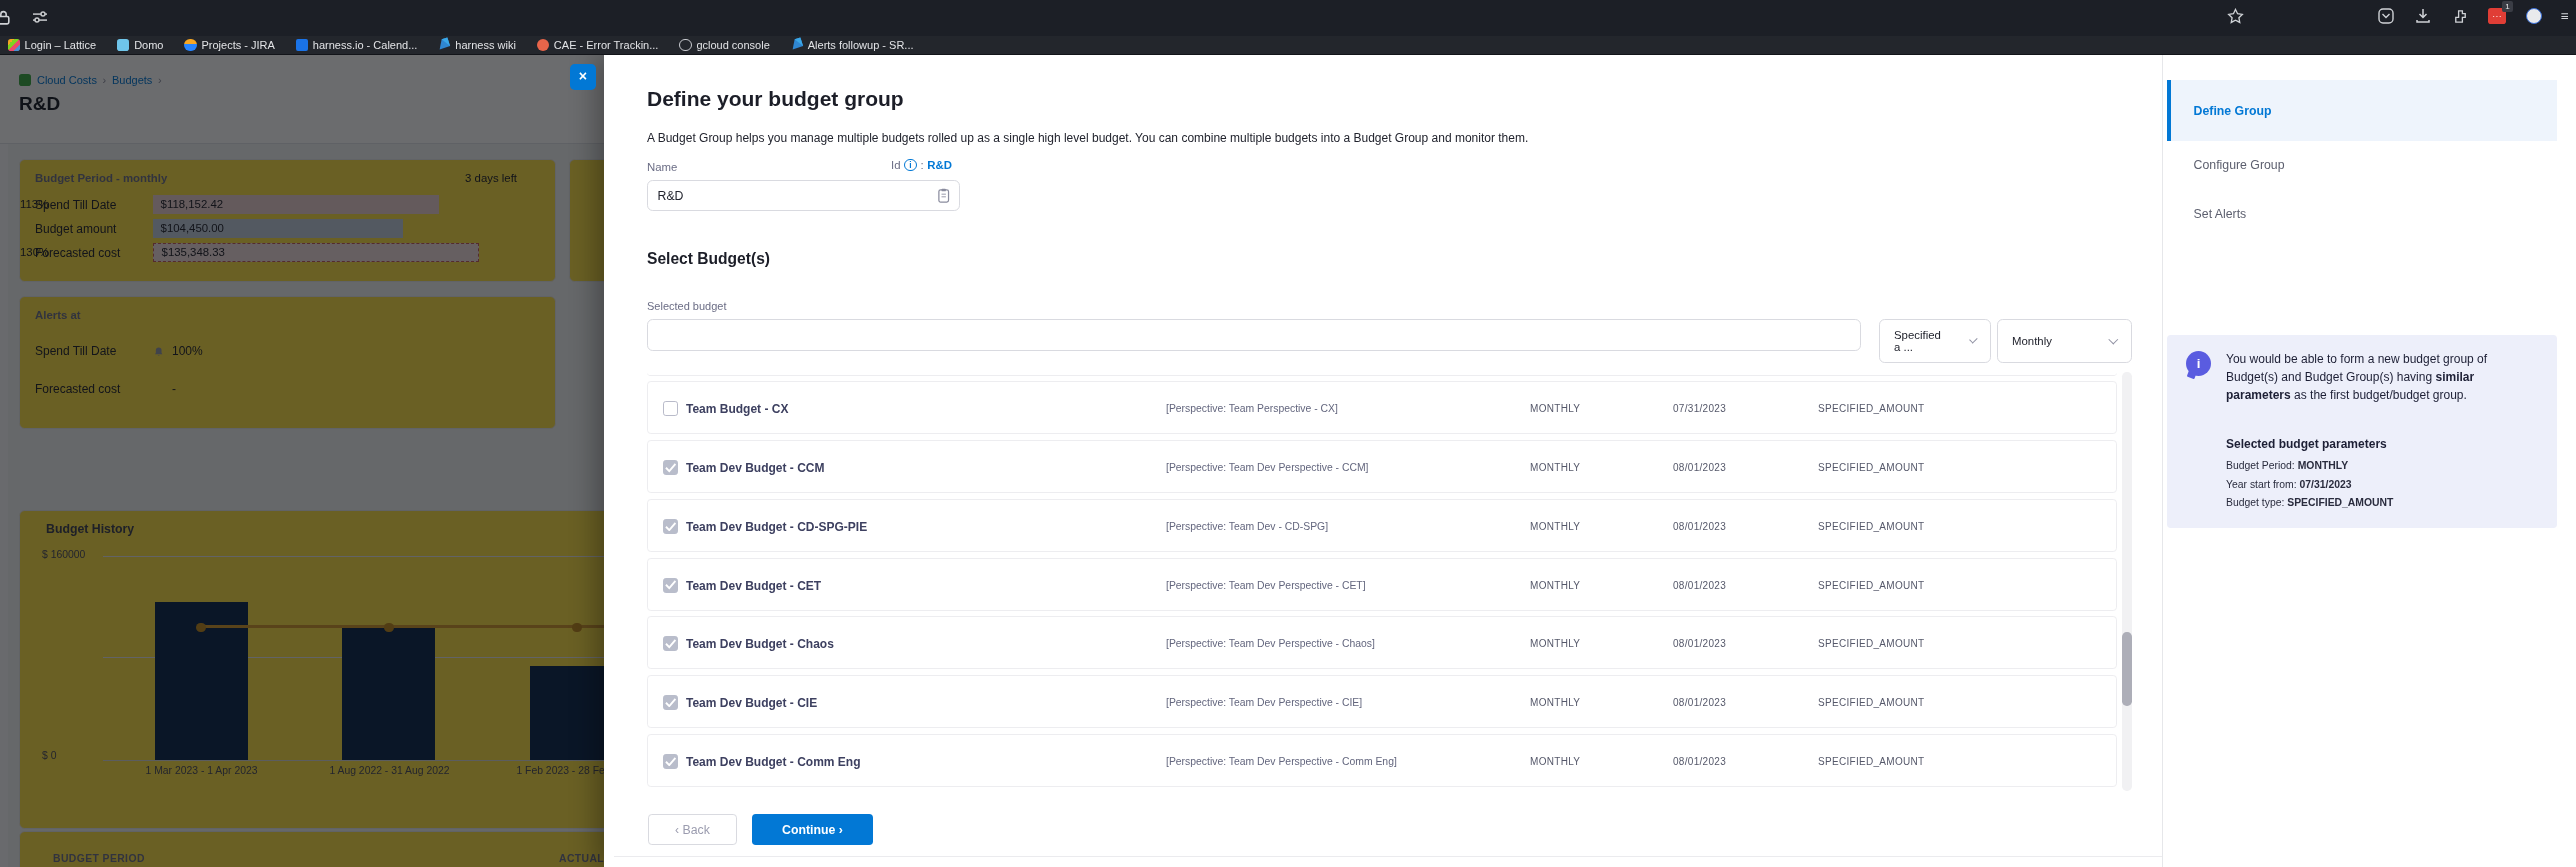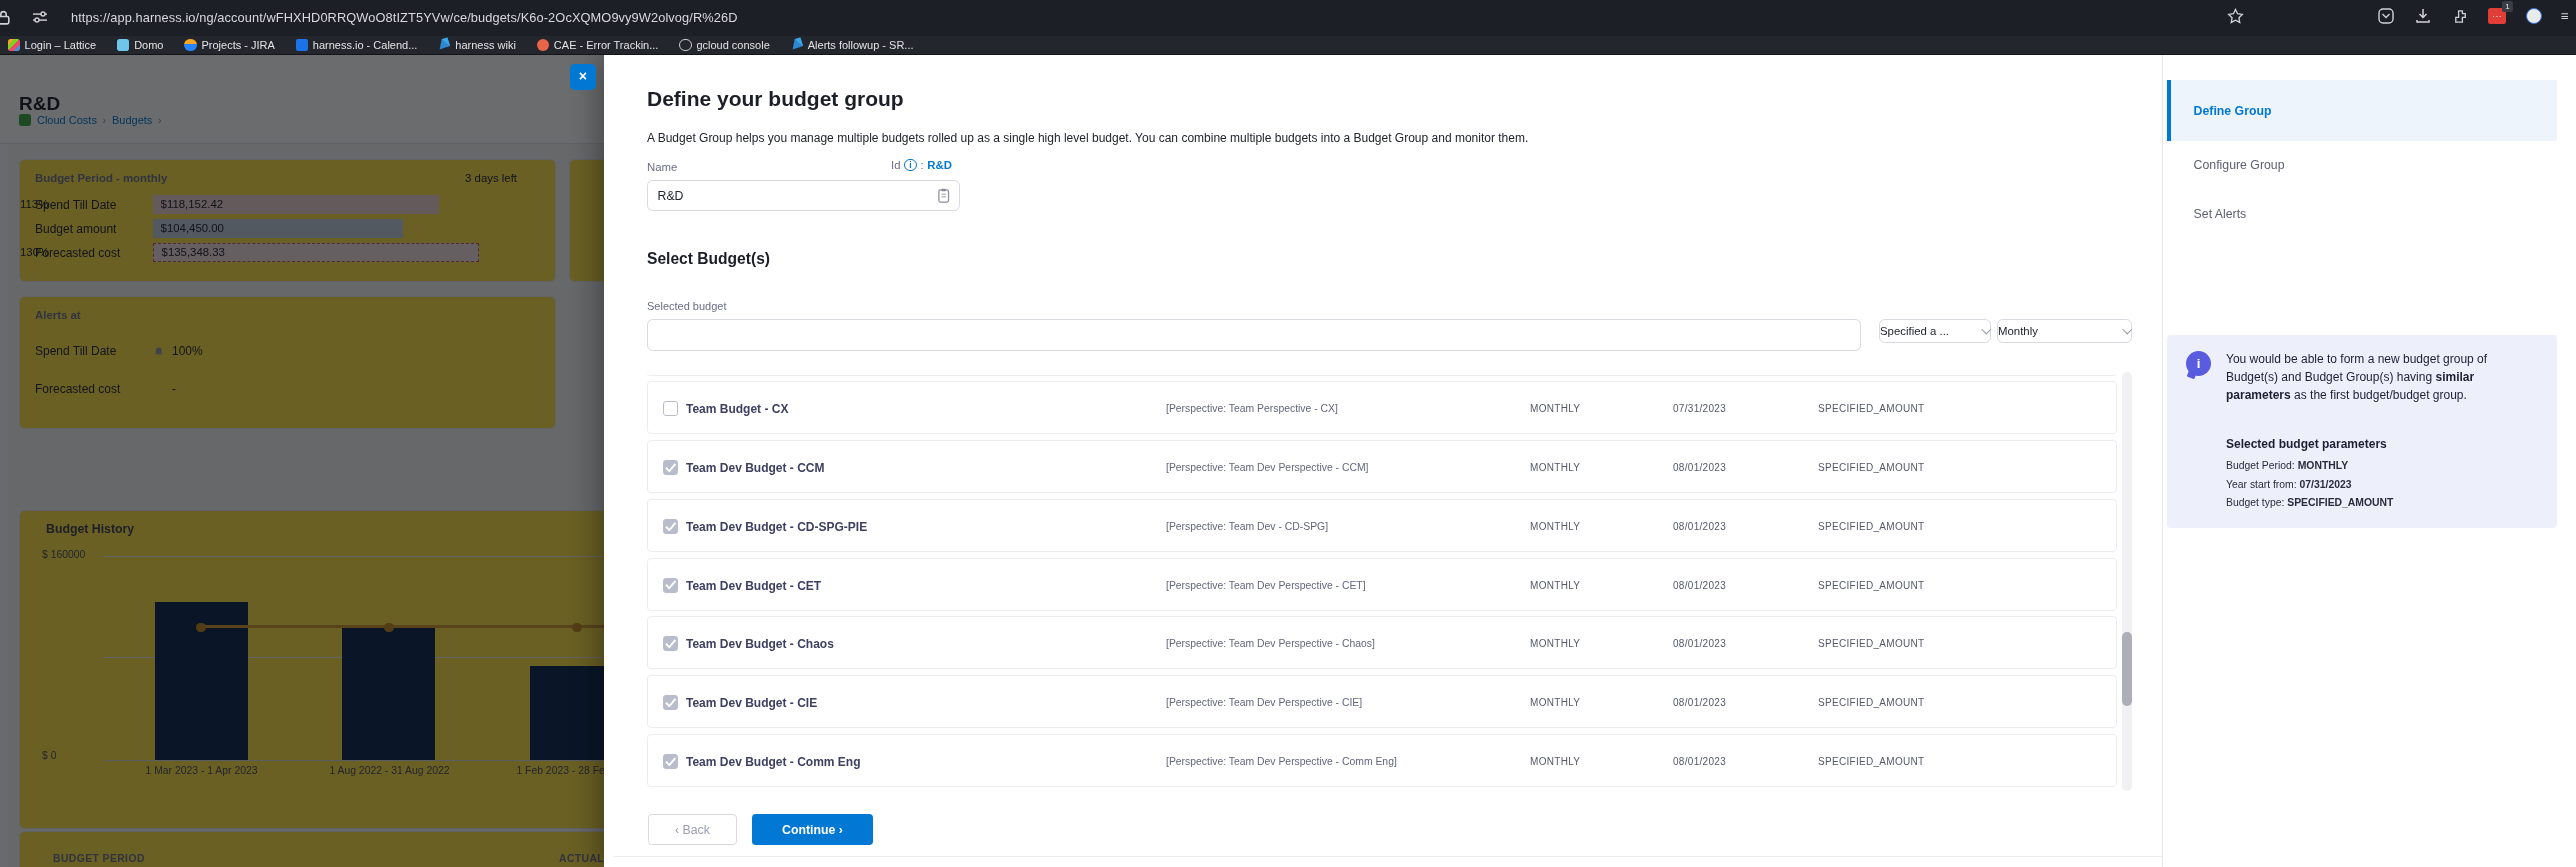--- a/index.html
+++ b/index.html
@@ -30,21 +30,21 @@
   .fav-calendar-31 { background:#1a73e8; color:#fff; font-size:7.6px; font-weight:bold; display:flex; align-items:center; justify-content:center; border-radius:1.9px; }
   .fav-wiki-bird, .fav-bird { background:transparent; }
   .fav-wiki-bird:before, .fav-bird:before { content:""; display:block; width:0; height:0; border-left:5.7px solid transparent; border-right:6.6px solid #3aa7e8; border-bottom:9.5px solid #2f86d1; transform:rotate(-18deg); }
   .fav-sentry { background:#e8654a; border-radius:50%; }
   .fav-gcloud { background:transparent; border:1.9px solid #c9cbd0; border-radius:50%; }
 
   
   .bgpage { position:absolute; left:0; top:55px; width:2576px; height:813px; background:#f3f4f6; z-index:1; }
   .pg-header { position:absolute; left:0; top:0; width:2576px; height:89px; background:#fff; border-bottom:0.9px solid #e2e4e8; }
   .leftstrip { position:absolute; left:0; top:89px; width:7.6px; height:724px; background:#fafbfc; }
-  .crumb { position:absolute; left:19px; top:19px; display:flex; align-items:center; gap:5.7px; font-size:11px;margin-top:40px; }
+  .crumb { position:absolute; left:19px; top:19px; display:flex; align-items:center; gap:5.7px; font-size:11px; }
   .crumb a { color:#0278d5; text-decoration:none; cursor:pointer; }
   .crumb .sep { color:#8e90a0; }
   .ccm-ic { width:12.3px; height:12.3px; border-radius:2.8px; background:#3dab44; display:inline-block; }
   .pg-title { position:absolute; left:19px; top:38px; font-size:19px; font-weight:bold; color:#1b1e28; }
 
   .card { position:absolute; background:#fde047; border:0.9px solid #e7e8ec; border-radius:5.7px; }
   .c-budget { left:19px; top:104px; width:537px; height:123px; }
   .c-sliver { left:569px; top:104px; width:57px; height:123px; }
   .c-alerts { left:19px; top:241px; width:537px; height:133px; }
   .c-hist { left:19px; top:455px; width:1328px; height:319px; }
@@ -90,21 +90,21 @@
   .m-name-label { position:absolute; left:43px; top:106px; font-size:11.4px; color:#6b6d85; }
   .m-idrow { position:absolute; left:287px; top:104px; display:flex; align-items:flex-end; gap:3.8px; font-size:11.4px; }
   .m-idrow .idl { color:#6b6d85; }
   .info-dot { width:12.3px; height:12.3px; border:1.1px solid #0278d5; border-radius:50%; color:#0278d5; font-size:8.5px; font-weight:bold; display:flex; align-items:center; justify-content:center; font-style:normal; }
   .m-idrow .idv { color:#0278d5; font-weight:bold; }
   .m-input { position:absolute; left:43px; top:125px; width:313px; height:31px; border:0.9px solid #d9dae0; border-radius:5.7px; font-size:12.3px; color:#22242e; padding:0 28.5px 0 9.5px; font-family:"Liberation Sans",sans-serif; }
   .clip { position:absolute; left:334px; top:133px; }
   .m-section { position:absolute; left:43px; top:195px; font-size:15.6px; font-weight:bold; color:#1c1e28; }
   .m-sel-label { position:absolute; left:43px; top:245px; font-size:11px; color:#6b6d85; }
   .m-search { position:absolute; left:43px; top:264px; width:1214px; height:32px; border:0.9px solid #d9dae0; border-radius:5.7px; padding:0 9.5px; font-size:12.3px; font-family:"Liberation Sans",sans-serif; }
-  .dd { position:absolute; top:264px; height:24px; border:0.9px solid #d9dae0; border-radius:5.7px; background:#fff; display:flex; align-items:center; justify-content:space-between; padding:0 0; font-size:11.4px; color:#22242e; cursor:pointer;gap:24px; }
+  .dd { position:absolute; top:264px; height:44px; border:0.9px solid #d9dae0; border-radius:5.7px; background:#fff; display:flex; align-items:center; justify-content:space-between; padding:0 14px; font-size:11.4px; color:#22242e; cursor:pointer;gap:24px; }
   .dd1 { left:1275px; width:112px; }
   .dd2 { left:1393px; width:135px; }
   .chev { width:6.6px; height:6.6px; border-right:1.4px solid #8f90a2; border-bottom:1.4px solid #8f90a2; transform:rotate(45deg); margin-top:-3.8px; }
 
   .blist { position:absolute; left:43px; top:317px; width:1470px; height:419px; overflow:hidden; }
   .row-sliver { height:3.8px; border-bottom:0.9px solid #ededf0; margin-bottom:5.7px; border-radius:0 0 3.8px 3.8px; background:#fff; }
   .brow { position:relative; height:53px; background:#fff; border:0.9px solid #ededf0; border-radius:3.8px; margin-bottom:5.7px; }
   .cb { position:absolute; left:15px; top:19px; width:15px; height:15px; border:1.4px solid #b9bbca; border-radius:2.8px; background:#fff; }
   .cb svg { display:none; position:absolute; left:0.9px; top:1.9px; }
   .cb.checked { background:#b9bdcb; border-color:#b9bdcb; }
@@ -403,21 +403,20 @@
       <span class="lock"><svg width="17" height="17" viewBox="0 0 16 16">
             <rect x="3" y="7" width="10" height="7" rx="1.5" fill="none" stroke="#cfd2d6" stroke-width="1.5"></rect>
             <path d="M5.5 7V5a2.5 2.5 0 0 1 5 0v2" fill="none" stroke="#cfd2d6" stroke-width="1.5"></path>
           </svg></span>
       <span class="sliders"><svg width="16" height="14.2" viewBox="0 0 16 14">
             <line x1="1" y1="4" x2="15" y2="4" stroke="#c8cacd" stroke-width="1.5"></line>
             <circle cx="11" cy="4" r="2" fill="#1c1f26" stroke="#c8cacd" stroke-width="1.5"></circle>
             <line x1="1" y1="10" x2="15" y2="10" stroke="#c8cacd" stroke-width="1.5"></line>
             <circle cx="5" cy="10" r="2" fill="#1c1f26" stroke="#c8cacd" stroke-width="1.5"></circle>
           </svg></span>
-      <span class="url-text">https://app.harness.io/ng/account/wFHXHD0RRQWoO8tIZT5YVw/ce/budgets/K6o-2OcXQMO9vy9W2olvog/R%26D</span>
       <div class="chrome-icons">
         <span class="ci">
             <svg width="17" height="17" viewBox="0 0 18 18">
               <path d="M9 1.5l2.2 4.6 5 .7-3.6 3.5.9 5-4.5-2.4-4.5 2.4.9-5L1.8 6.8l5-.7z" fill="none" stroke="#cfd2d6" stroke-width="1.4"></path>
             </svg>
           </span>
         <span class="ci" style="margin-left:114px">
             <svg width="18" height="18" viewBox="0 0 18 18">
               <rect x="2" y="2" width="14" height="14" rx="4" fill="none" stroke="#cfd2d6" stroke-width="1.4"></rect>
               <path d="M5.5 7l3.5 3.5L12.5 7" fill="none" stroke="#cfd2d6" stroke-width="1.4"></path>

